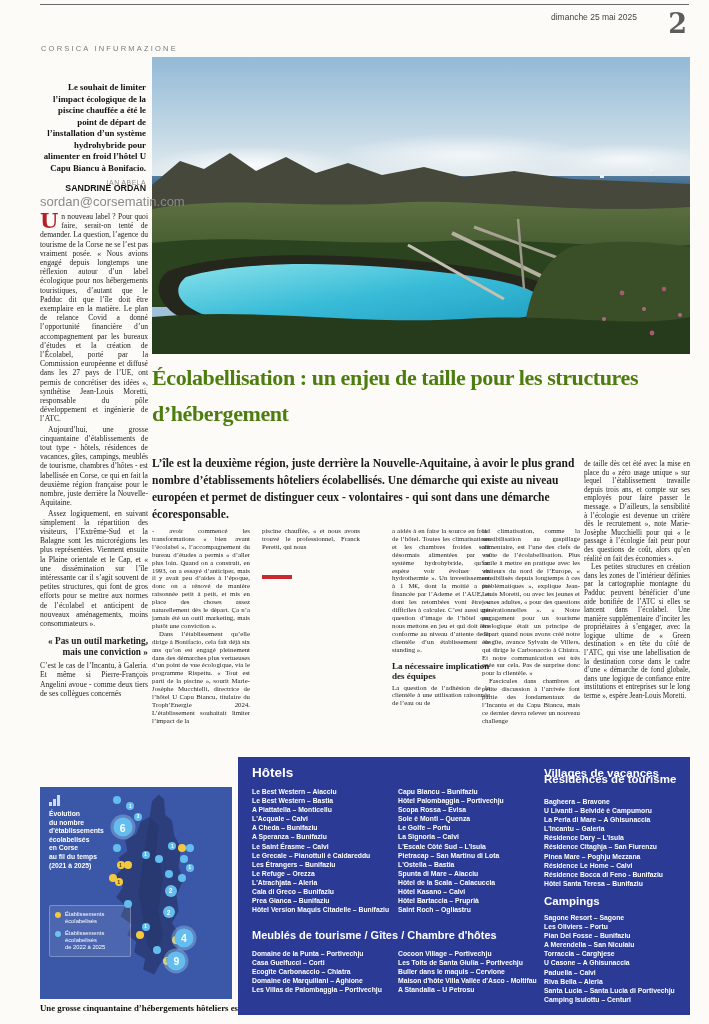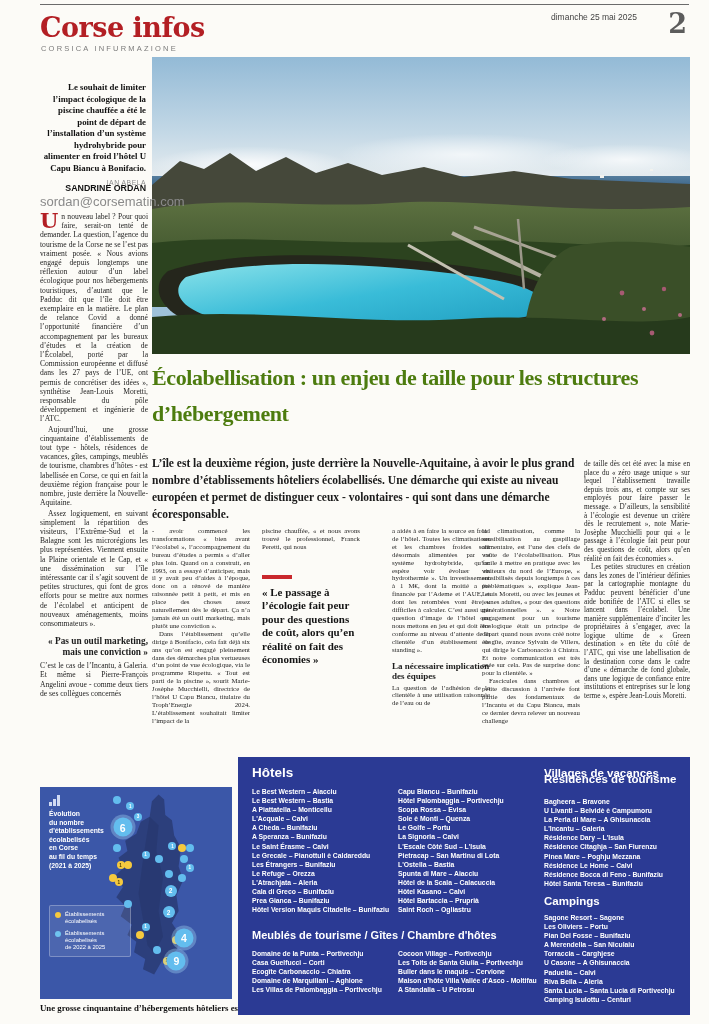--- a/index.html
+++ b/index.html
@@ -94,21 +94,20 @@
   .dir-h3{position:absolute;font-weight:bold;font-size:11.5px;line-height:13px;}
   .dir-list{position:absolute;}
   .dir-item{font-weight:bold;font-size:6.8px;line-height:9.1px;white-space:nowrap;}
 </style>
 </head>
 <body>
 
 <div class="page">
 
   <div class="masthead-rule"></div>
-  <div class="masthead">Corse infos</div>
   <div class="masthead-sub">CORSICA INFURMAZIONE</div>
   <div class="edition-date">dimanche 25 mai 2025</div>
   <div class="page-number">2</div>
 
   <div class="photo">
     <div class="ph-sky"></div>
     <div class="ph-sea"></div>
     <svg class="ph-overlay" width="538" height="297" viewBox="0 0 538 297" preserveAspectRatio="none">
       <defs>
         <linearGradient id="poolg" x1="0" y1="0" x2="1" y2="1">
@@ -164,21 +163,20 @@
   <div class="standfirst">L’île est la deuxième région, juste derrière la Nouvelle-Aquitaine, à avoir le plus grand nombre d’établissements hôteliers écolabellisés. Une démarche qui existe au niveau européen et permet de distinguer ceux - volontaires - qui sont dans une démarche écoresponsable.</div>
 
   <div class="bodycol colA">
     <p>- avoir commencé les transformations « bien avant l’écolabel », l’accompagnement du bureau d’études a permis « d’aller plus loin. Quand on a construit, en 1993, on a essayé d’anticiper, mais il y avait peu d’aides à l’époque, donc on a rénové de manière raisonnée petit à petit, et mis en place des choses assez naturellement dès le départ. Ça n’a jamais été un outil marketing, mais plutôt une conviction ».</p>
     <p>Dans l’établissement qu’elle dirige à Bonifacio, cela fait déjà six ans qu’on est engagé pleinement dans des démarches plus vertueuses d’un point de vue écologique, via le programme Rispettu. « Tout est parti de la piscine », sourit Marie-Josèphe Mucchielli, directrice de l’hôtel U Capu Biancu, titulaire du Troph’Energie 2024. L’établissement souhaitait limiter l’impact de la</p>
   </div>
   <div class="bodycol colB">
     <p>piscine chauffée, « et nous avons trouvé le professionnel, Franck Peretti, qui nous</p>
     <div class="pullquote">
       <div class="pq-bar"></div>
-      <div class="pq-text">« Le passage à l’écologie fait peur pour des questions de coût, alors qu’en réalité on fait des économies »</div>
     </div>
   </div>
   <div class="bodycol colC">
     <p>a aidés à en faire la source en froid de l’hôtel. Toutes les climatisations et les chambres froides sont désormais alimentées par ce système hydrohybride, qu’on espère voir évoluer en hydrothermie ». Un investissement à 1 M€, dont la moitié a été financée par l’Ademe et l’AUE, et dont les retombées vont être « difficiles à calculer. C’est aussi une question d’image de l’hôtel que nous mettons en jeu et qui doit être conforme au niveau d’attente de la clientèle d’un établissement de standing ».</p>
     <div class="subhead2">La nécessaire implication des équipes</div>
     <p>La question de l’adhésion de la clientèle à une utilisation raisonnée de l’eau ou de</p>
   </div>
   <div class="bodycol colD">
     <p>la climatisation, comme la sensibilisation au gaspillage alimentaire, est l’une des clefs de voûte de l’écolabellisation. Plus facile à mettre en pratique avec les visiteurs du nord de l’Europe, « sensibilisés depuis longtemps à ces problématiques », explique Jean-Louis Moretti, ou avec les jeunes et jeunes adultes, « pour des questions générationnelles ». « Notre engagement pour un tourisme écologique était un principe de départ quand nous avons créé notre écogîte, avance Sylvain de Villers, qui dirige le Carbonaccio à Chiatra. Et notre communication est très axée sur cela. Pas de surprise donc pour la clientèle. »</p>
     <p>Fascicules dans chambres et petite discussion à l’arrivée font partie des fondamentaux de l’Incantu et du Capu Biancu, mais ce dernier devra relever un nouveau challenge</p>

